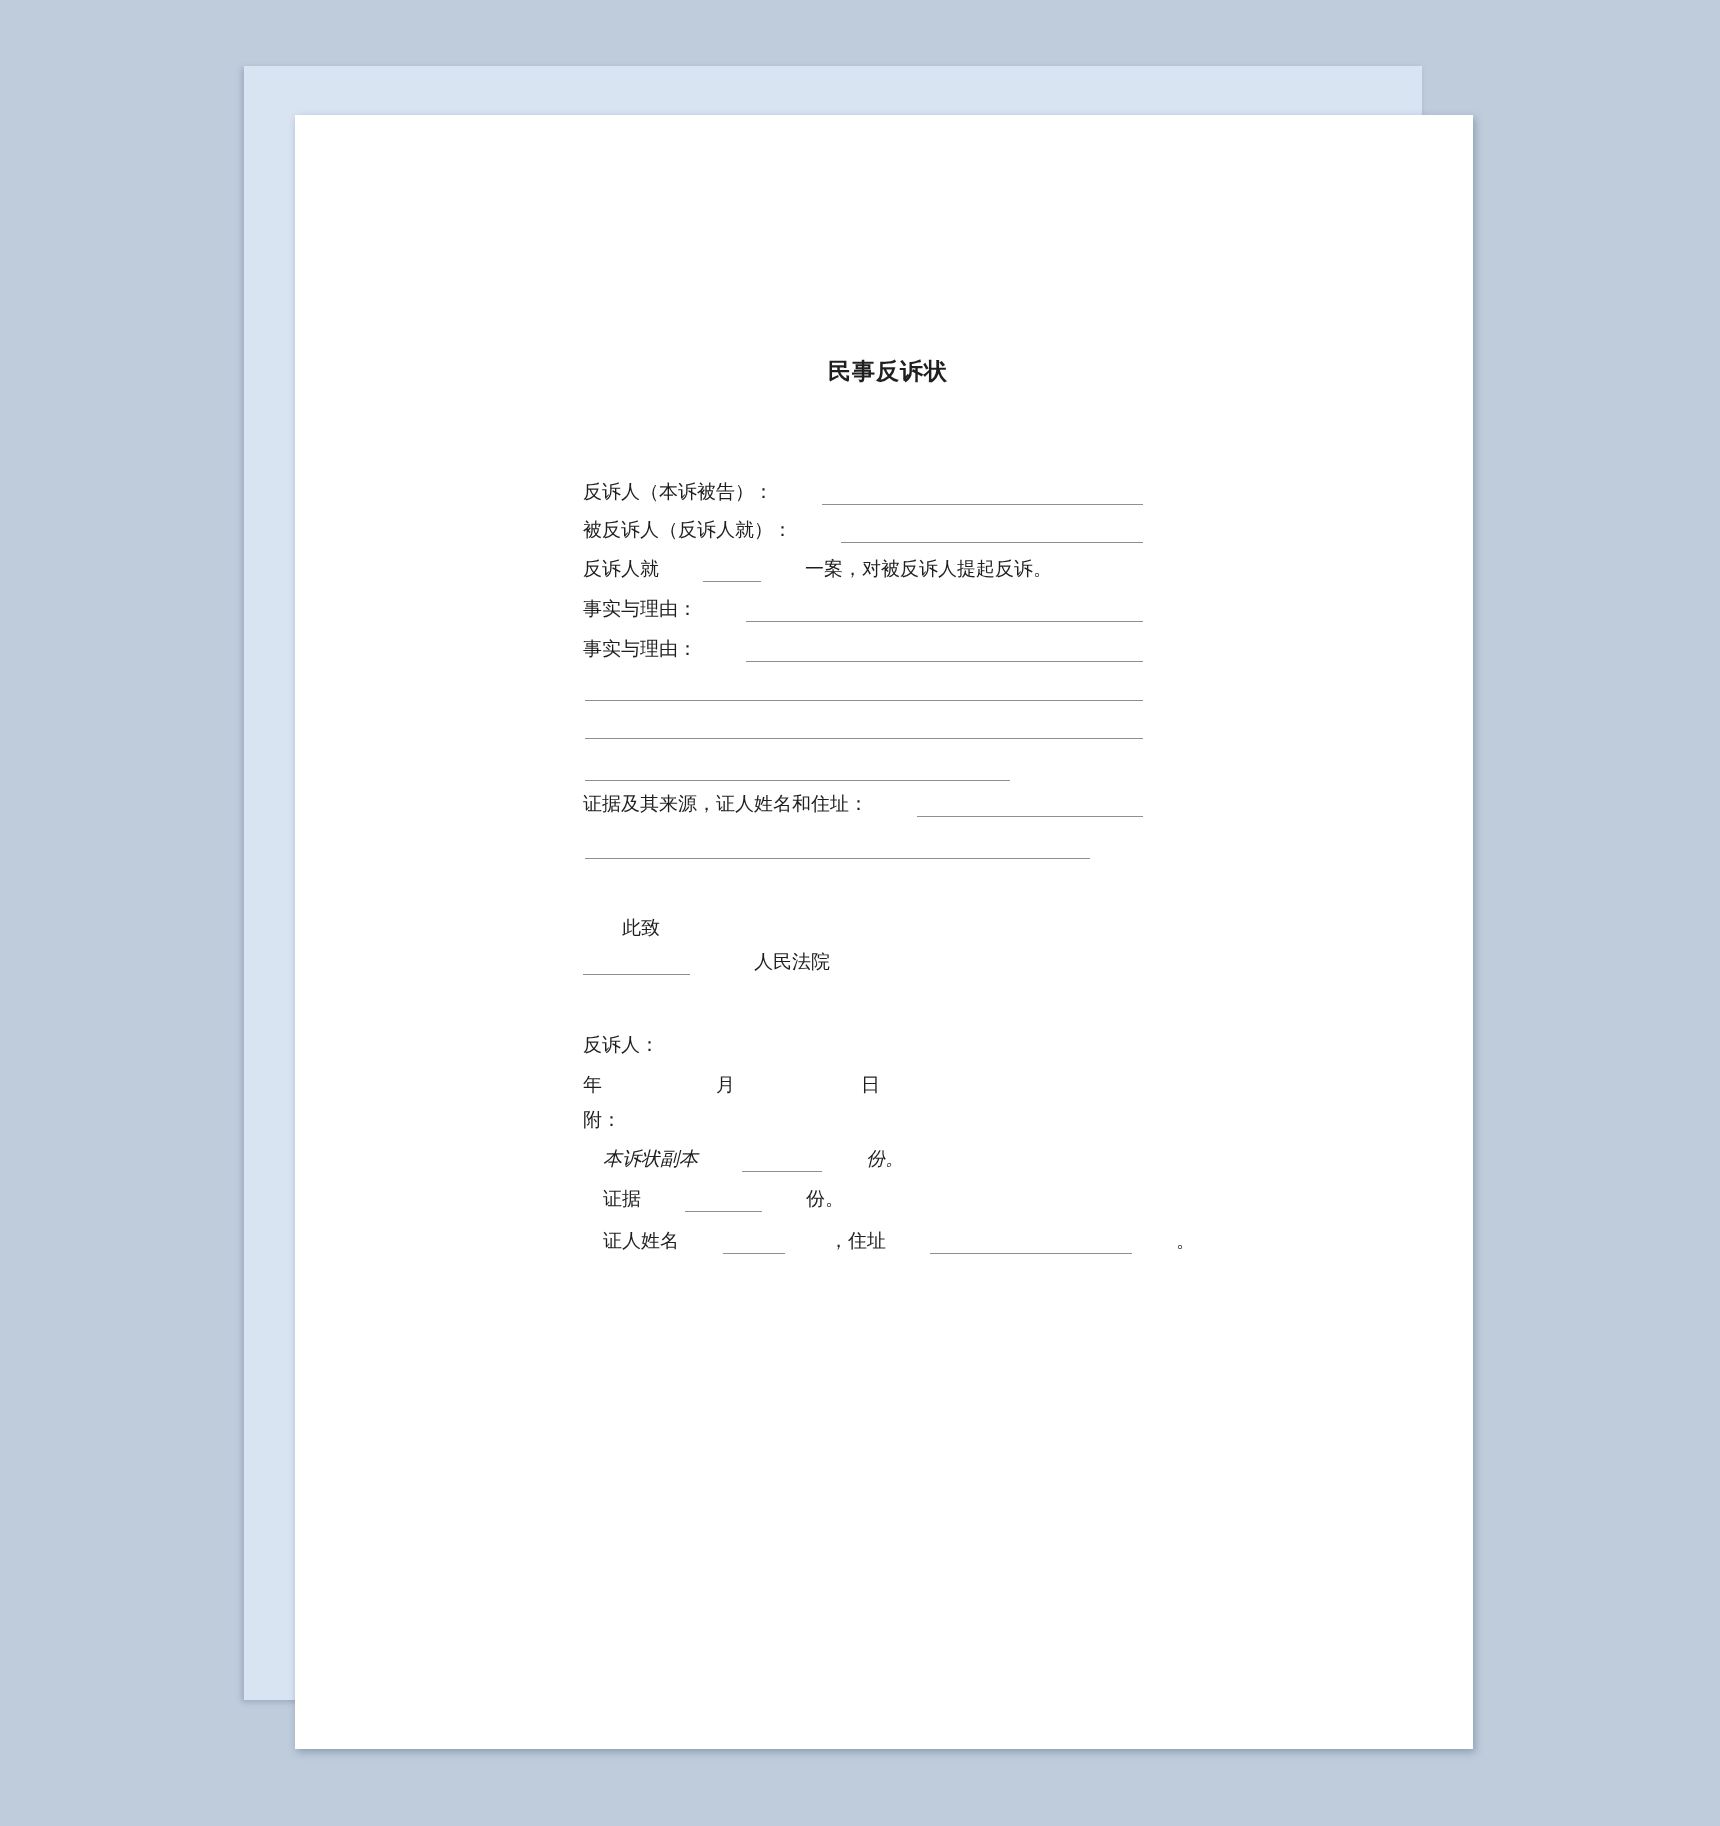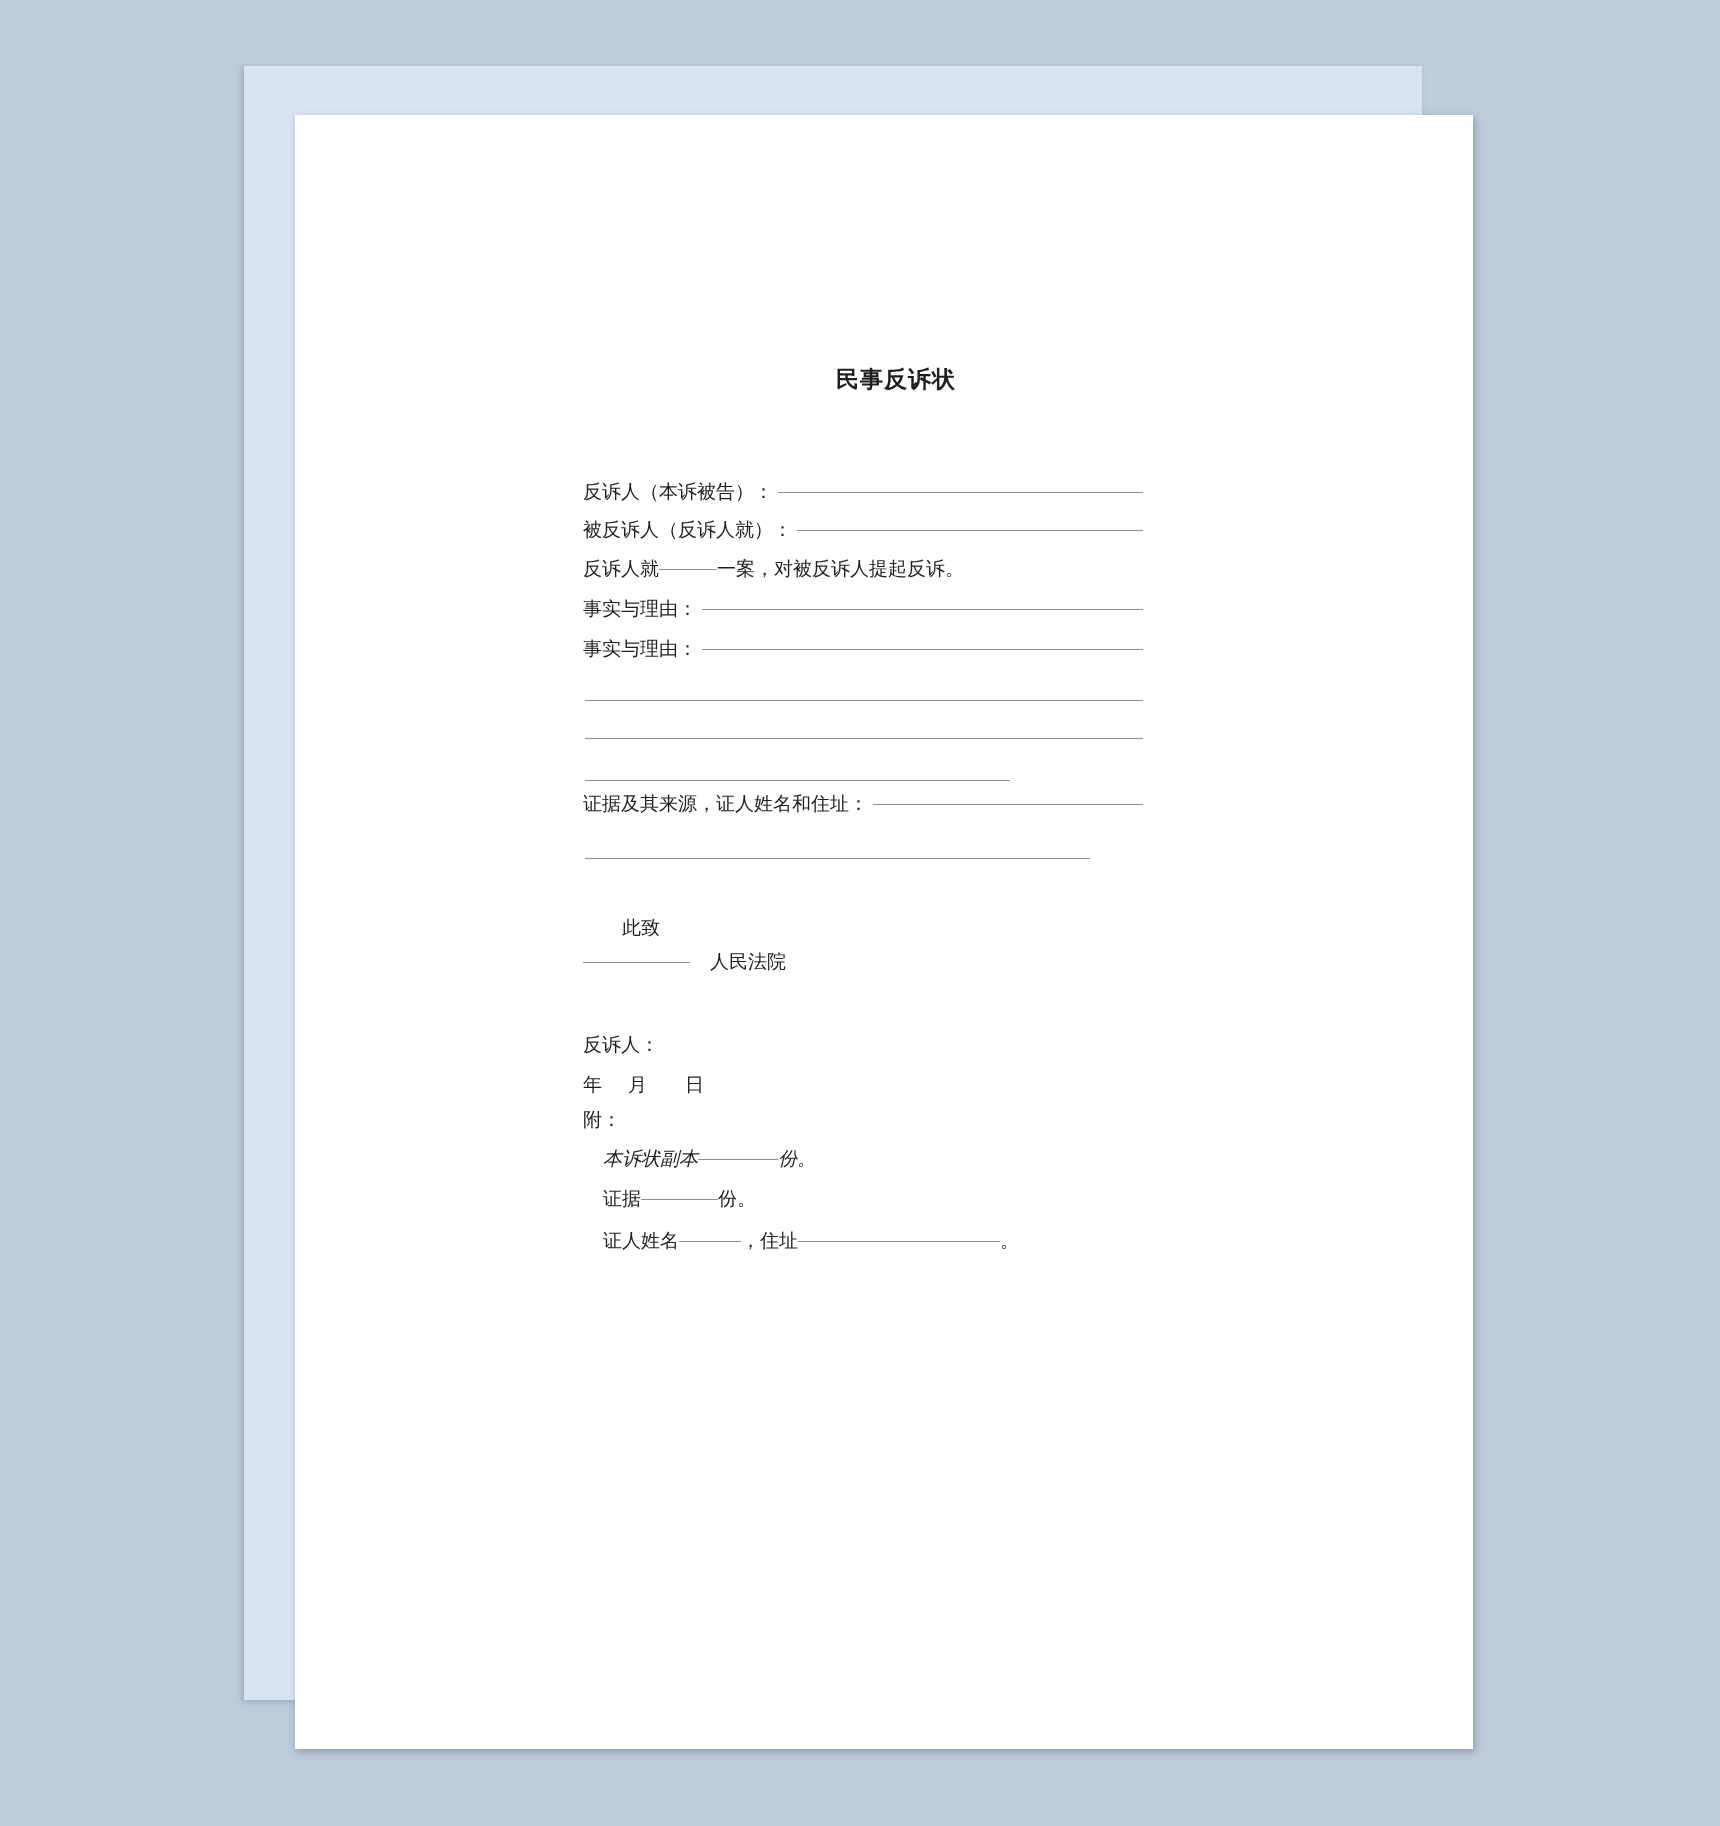--- a/index.html
+++ b/index.html
@@ -35,33 +35,34 @@
     box-shadow: 2px 3px 8px rgba(60, 80, 110, 0.40);
     color: var(--text, #1f1f1f);
     font-size: 19px;
     line-height: 26px;
   }
   .title {
     position: absolute;
     top: 240px;
     left: 0;
     width: 100%;
-    margin: 12px;
+    margin: 4px;
     text-align: center;
     font-size: 23px;
     font-weight: bold;
     line-height: 26px;
     letter-spacing: 1px;
   }
   .line {
     position: absolute;
     display: flex;
-    align-items: center;
+    align-items: flex-end;
     height: 26px;
     white-space: pre;
+    gap: 44px;
   }
   .lbl {
     flex: 0 0 auto;
     align-self: flex-end;
     line-height: 26px;
   }
   .blank {
     flex: 1 1 auto;
     border-bottom: 1px solid var(--line, #8f8f8f);
     margin-left: 5px;

